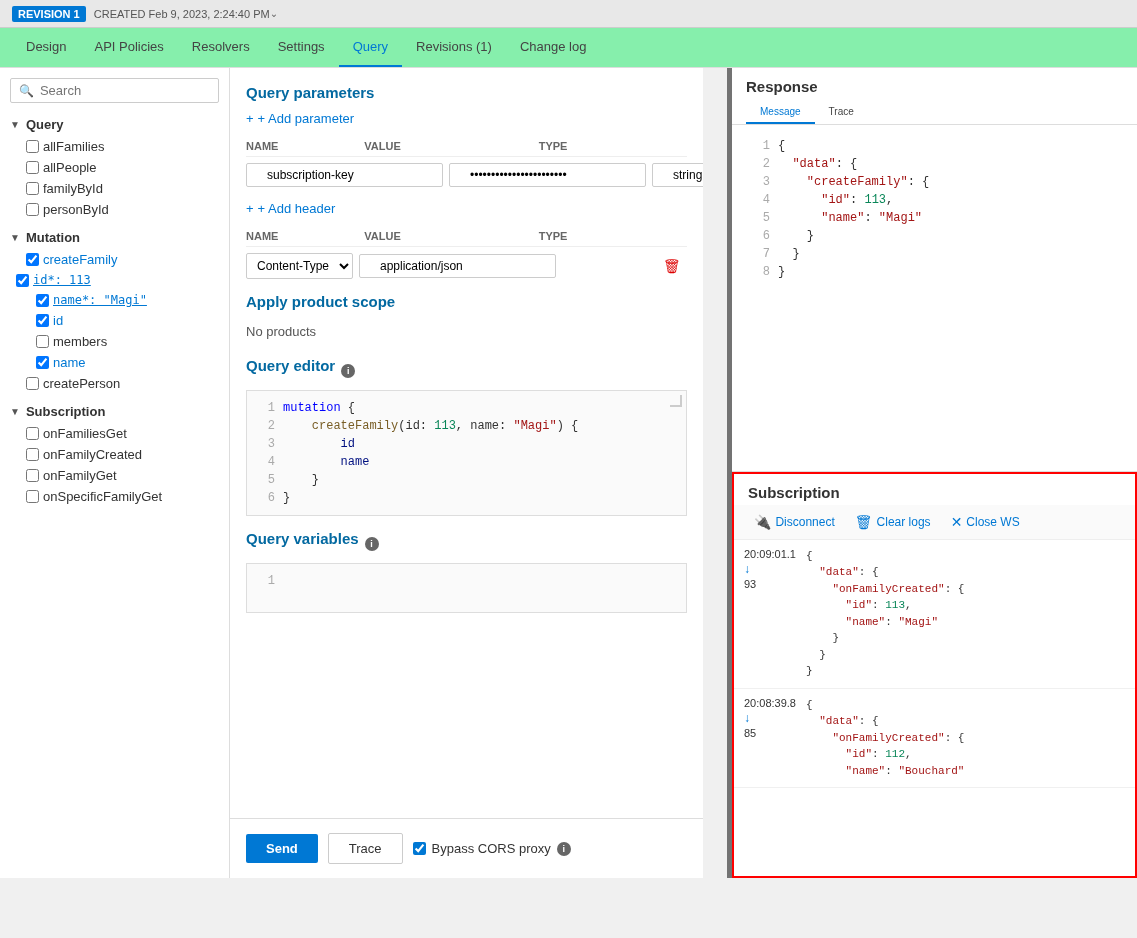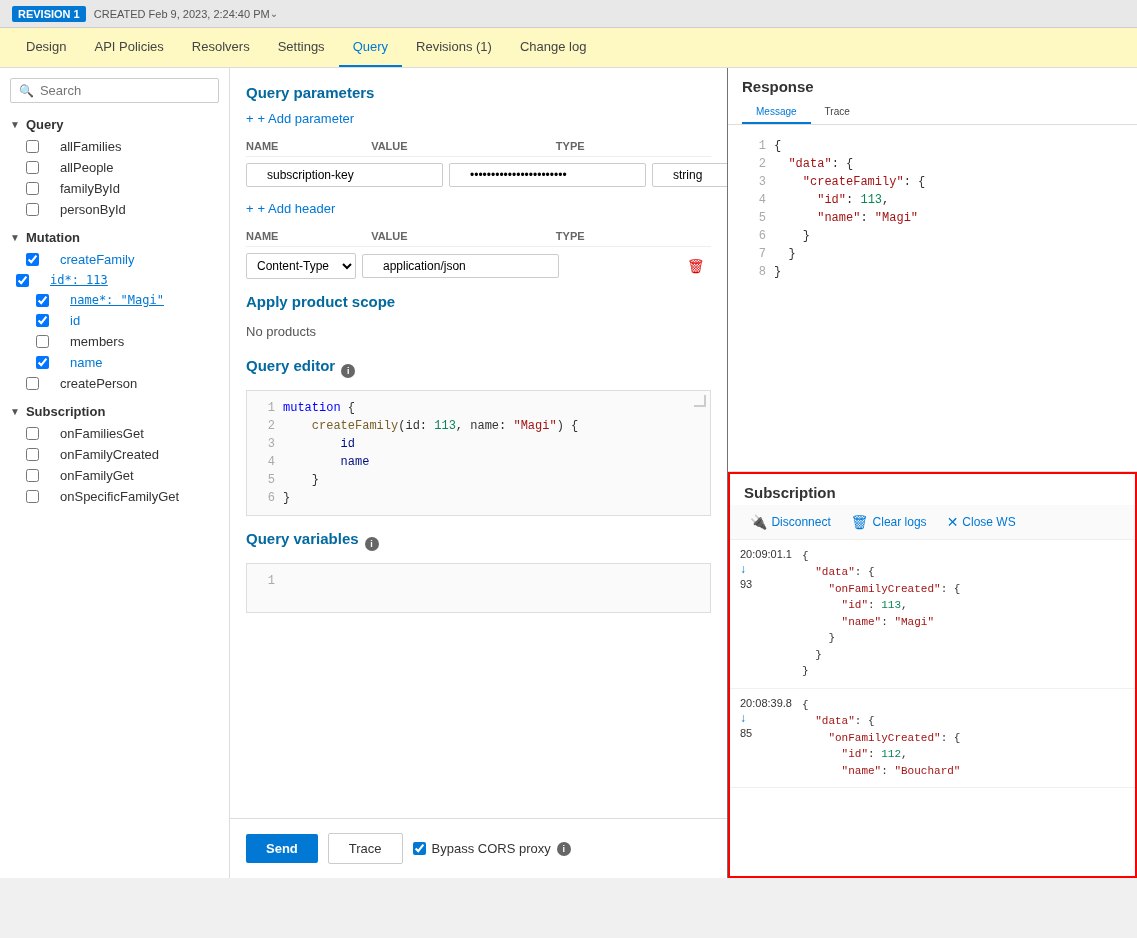--- a/index.html
+++ b/index.html
@@ -29,21 +29,21 @@
       display: flex;
       align-items: center;
     }
     .top-bar-meta .chevron {
       font-size: 10px;
       color: #666;
     }
 
     
     .nav-tabs {
-      background: #fef9c3;
+      background: #86efac;
       border-bottom: 1px solid #ddd;
       display: flex;
       align-items: flex-end;
       padding: 0 12px;
       height: 40px;
     }
     .nav-tab {
       padding: 8px 14px;
       font-size: 13px;
       color: #444;
@@ -102,21 +102,21 @@
       padding: 4px 10px;
       font-weight: 600;
       font-size: 13px;
       cursor: pointer;
     }
     .section-chevron { font-size: 10px; color: #555; }
     .section-items { padding: 0 0 6px; }
     .sidebar-item {
       display: flex;
       align-items: center;
-      gap: 21px;
+      gap: 4px;
       padding: 3px 10px 3px 26px;
       cursor: pointer;
       font-size: 13px;
     }
     .sidebar-item input[type=checkbox] { margin: 0; cursor: pointer; }
     .sidebar-item-label { font-size: 13px; color: #333; }
     .sidebar-item-label.checked { color: #0078d4; }
     .sidebar-item-label.code-style { font-family: monospace; font-size: 12px; }
     .sidebar-item-label.underlined { text-decoration: underline; }
 
@@ -132,24 +132,25 @@
       overflow-y: auto;
       background: white;
       padding: 16px;
     }
 
     
     .right-panel {
       width: 410px;
       min-width: 410px;
       background: white;
-      border-left: 1px solid #737373;
+      border-left: 5px solid #737373;
       display: flex;
       flex-direction: column;
       overflow: hidden;
+      margin-left: 24px;
     }
 
     
     .section-title {
       font-size: 15px;
       font-weight: 600;
       color: #0369a1;
       margin-bottom: 10px;
     }
     .add-link {

